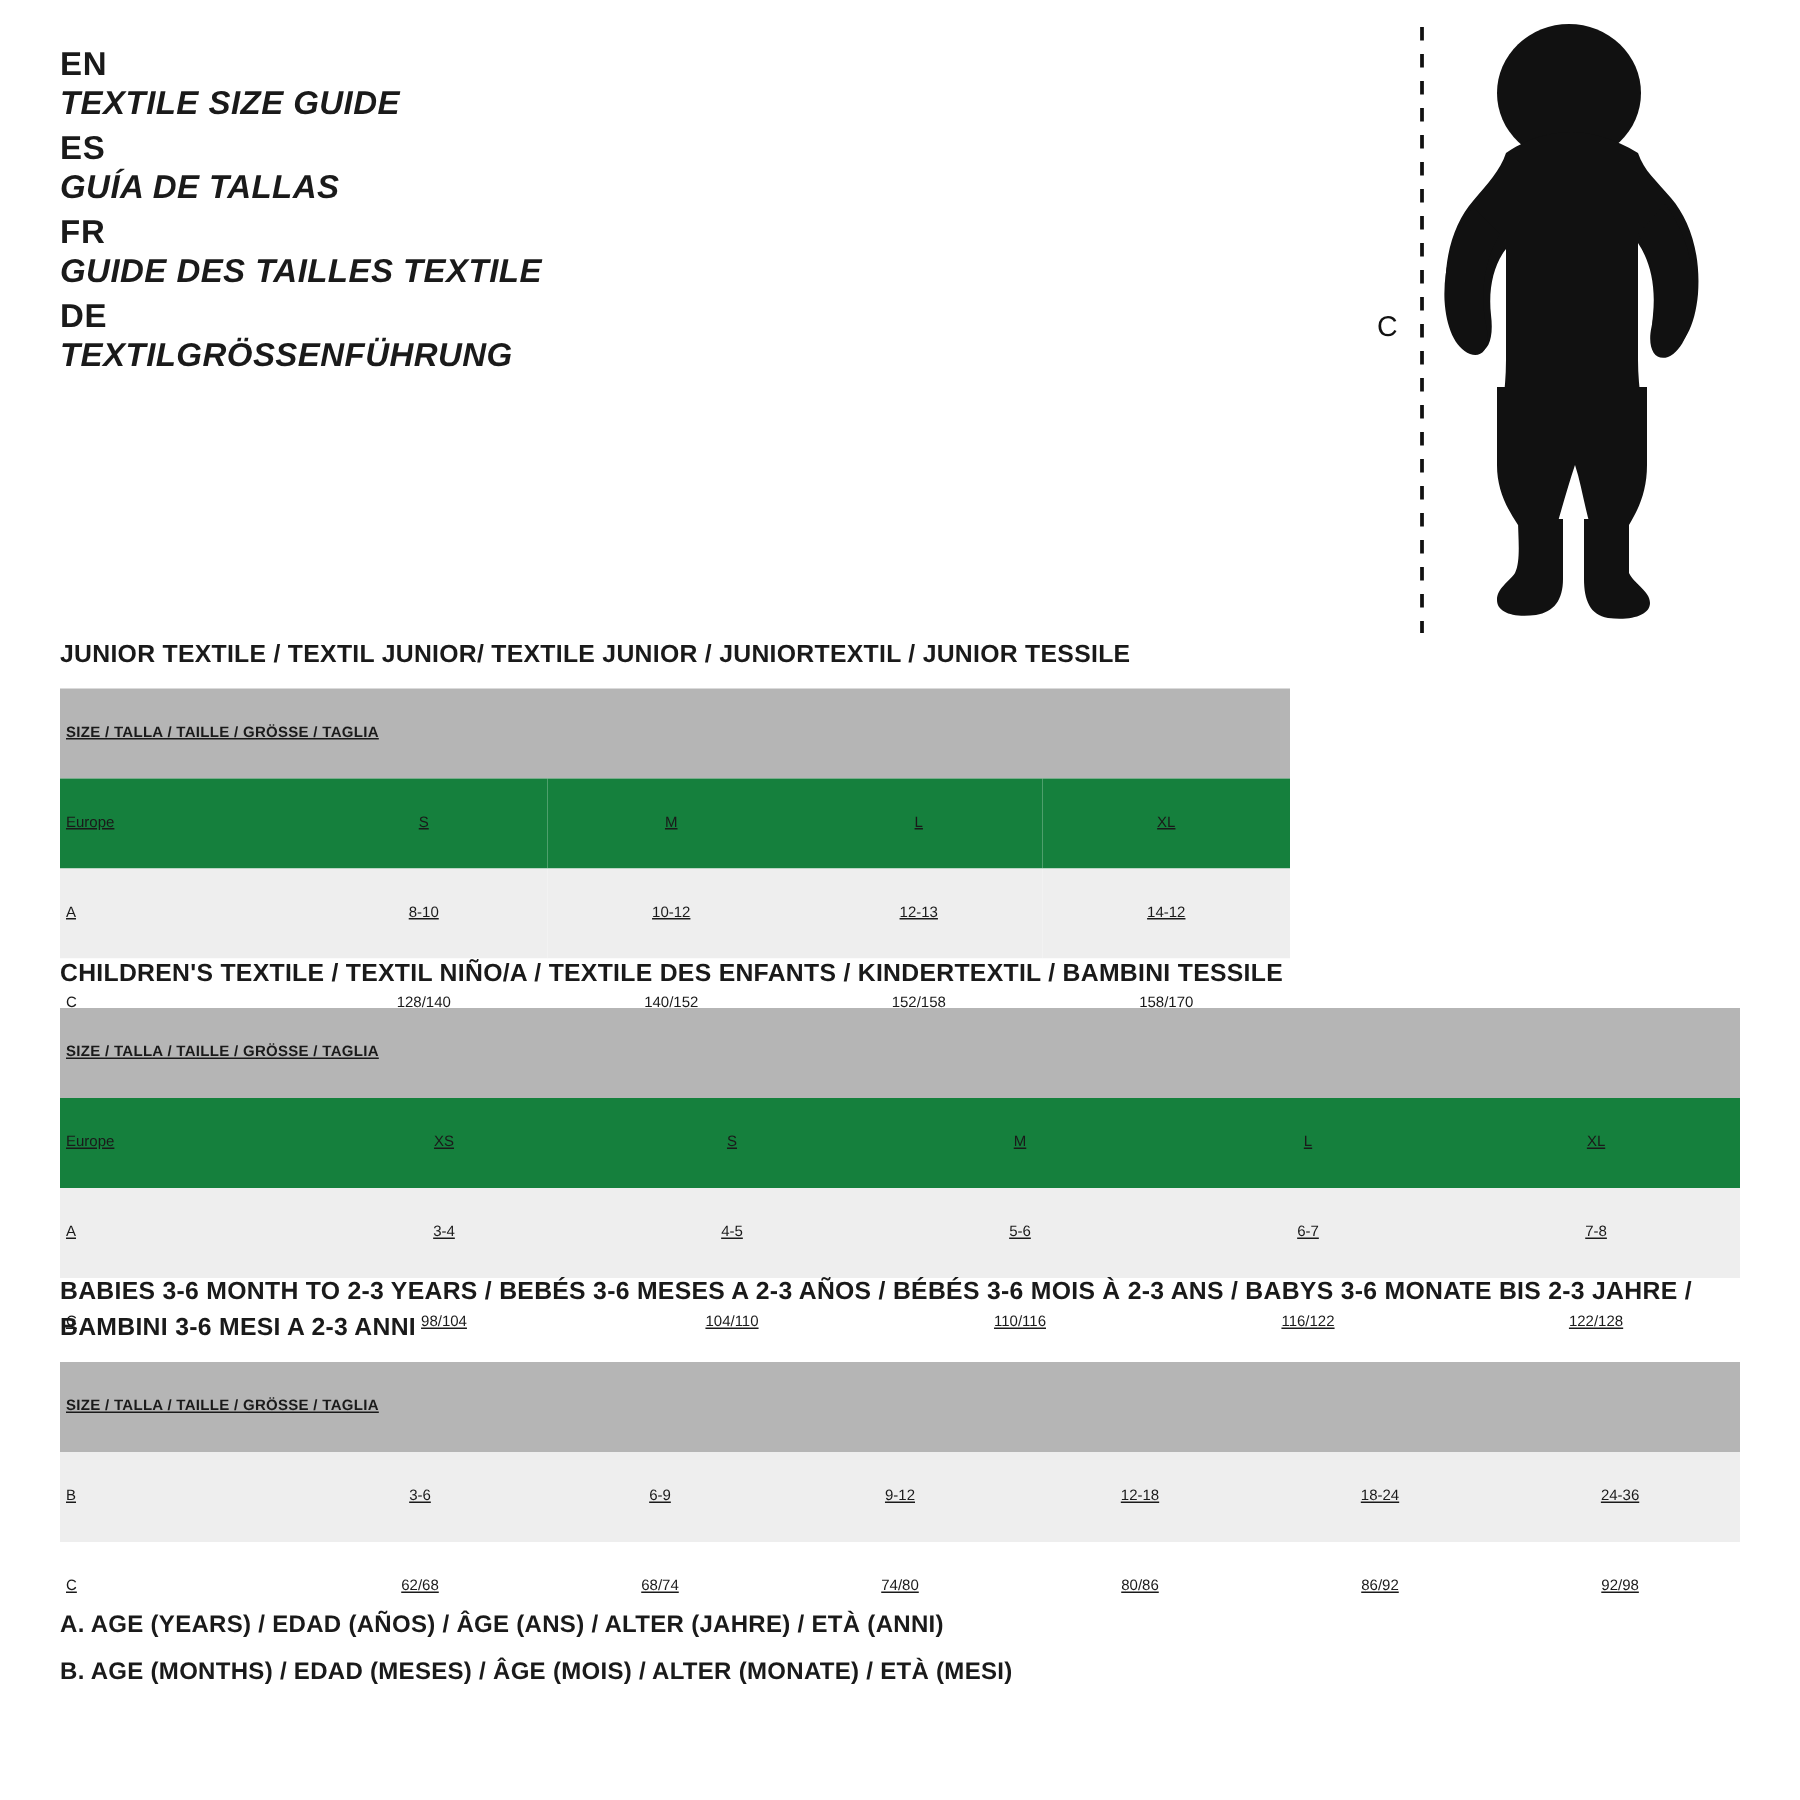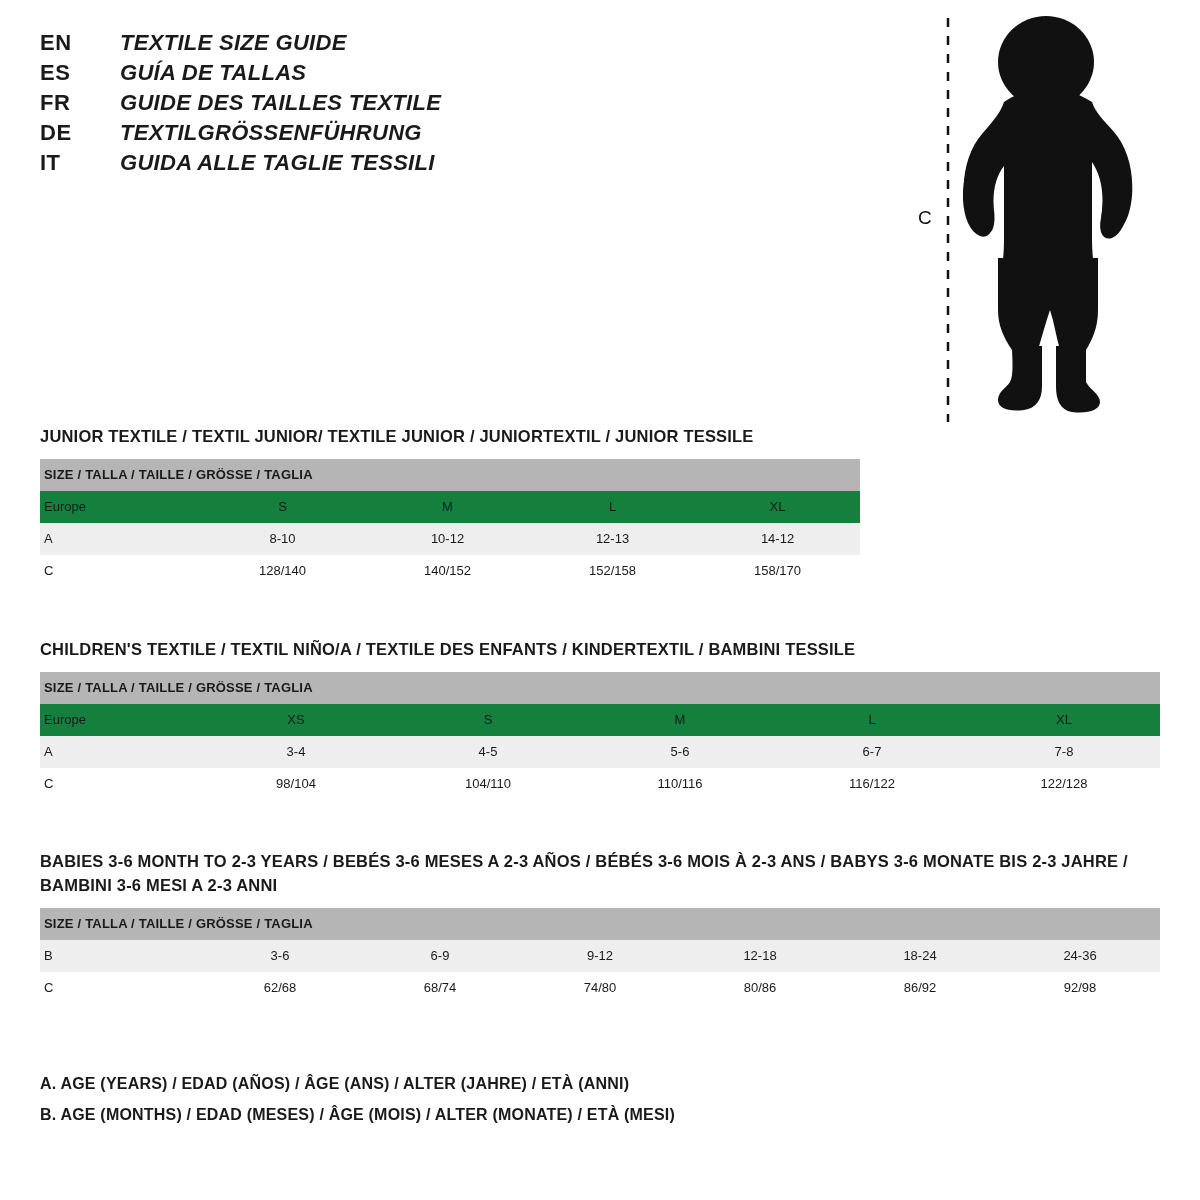--- a/index.html
+++ b/index.html
@@ -20,20 +20,21 @@
   .header {
     position: absolute;
     left: 40px;
     top: 30px;
     width: 600px;
   }
   .header-row {
     display: flex;
     align-items: baseline;
     margin-bottom: 4px;
+    flex-direction: column;
   }
   .lang-code {
     width: 80px;
     font-size: 22px;
     font-weight: bold;
     letter-spacing: 0.5px;
   }
   .lang-title {
     font-size: 22px;
     font-weight: bold;
@@ -61,23 +62,24 @@
     font-weight: bold;
     letter-spacing: 0.2px;
     margin-bottom: 10px;
     line-height: 1.45;
   }
   table.size-table {
     border-collapse: collapse;
     table-layout: fixed;
   }
   table.size-table td {
-    font-size: 13px;
-    padding: 5px 4px;
+    font-size: 10px;
+    padding: 19px 4px;
     height: 22px;
+    text-decoration: underline;
   }
   .bar-row td {
     background: #b5b5b5;
     font-weight: bold;
     font-size: 15px;
     padding-left: 6px;
     letter-spacing: 0.2px;
   }
   .hdr-row td { background: #15803d; }
   .alt-row td { background: #eeeeee; }
@@ -110,24 +112,20 @@
     <span class="lang-code">ES</span>
     <span class="lang-title">GUÍA DE TALLAS</span>
   </div>
   <div class="header-row">
     <span class="lang-code">FR</span>
     <span class="lang-title">GUIDE DES TAILLES TEXTILE</span>
   </div>
   <div class="header-row">
     <span class="lang-code">DE</span>
     <span class="lang-title">TEXTILGRÖSSENFÜHRUNG</span>
-  </div>
-  <div class="header-row">
-    <span class="lang-code">IT</span>
-    <span class="lang-title">GUIDA ALLE TAGLIE TESSILI</span>
   </div>
 </div>
 
 <div class="figure">
   <svg width="280" height="420" viewBox="0 0 280 420" xmlns="http://www.w3.org/2000/svg">
 
     <line x1="48" y1="8" x2="48" y2="412" stroke="#111" stroke-width="2.5" stroke-dasharray="9 9"></line>
 
     <g fill="#111">
 

